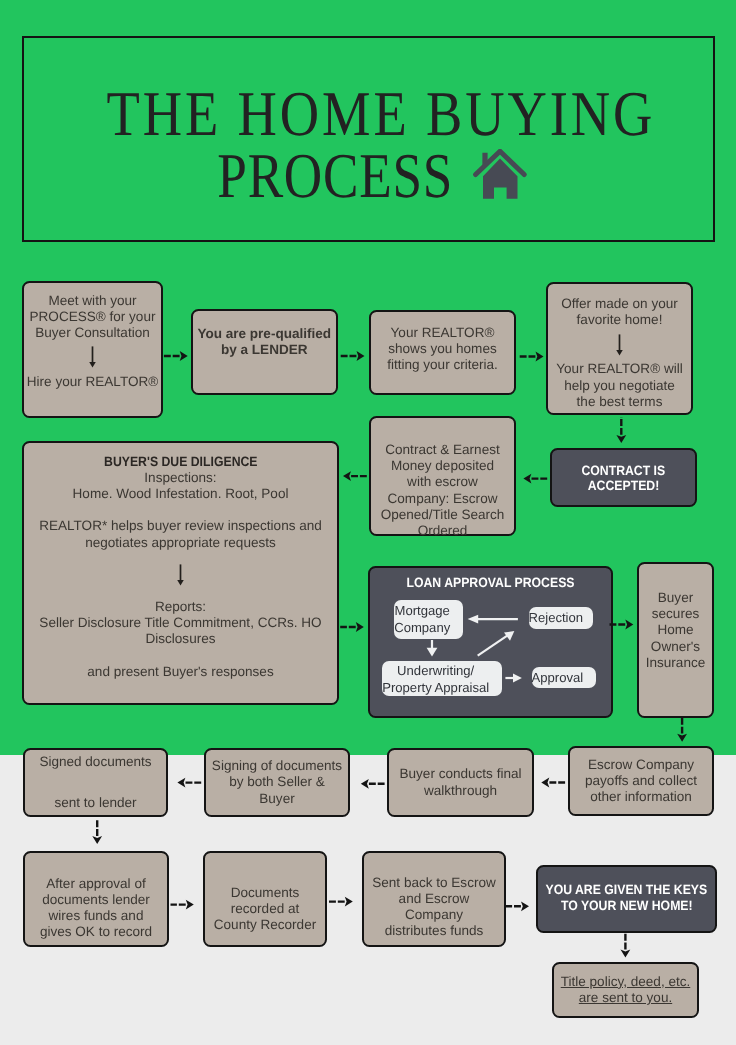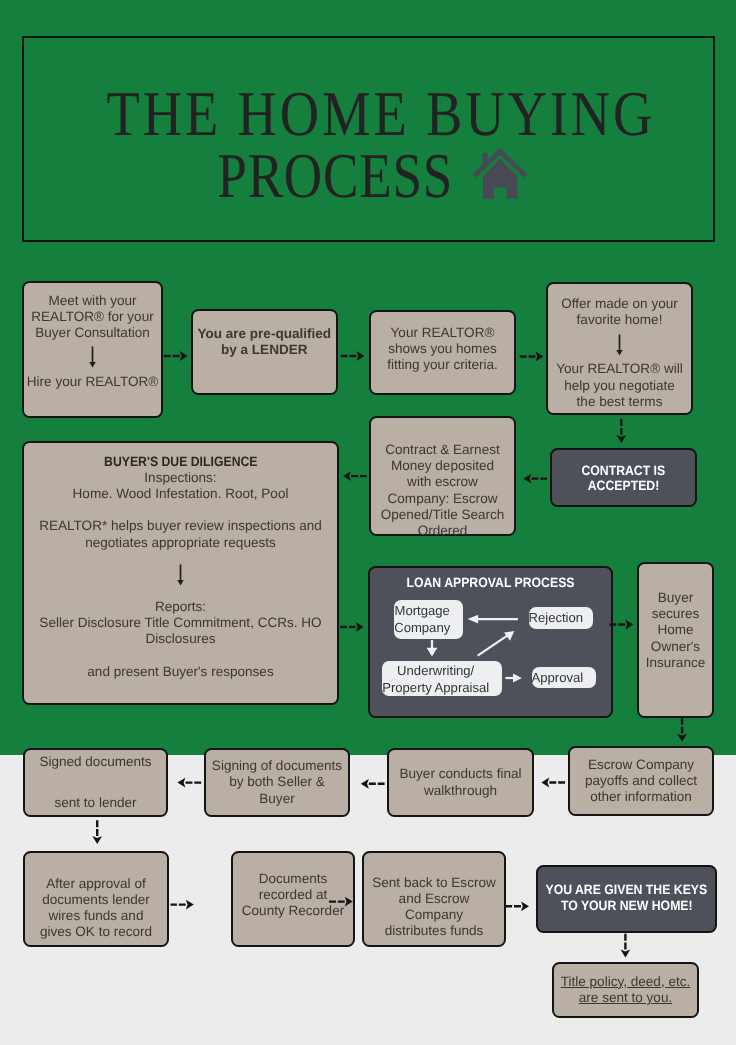--- a/index.html
+++ b/index.html
@@ -1,19 +1,19 @@
 <!DOCTYPE html>
 <html><head>
 <meta charset="utf-8">
 <style>
   html,body{margin:0;padding:0;}
   *{text-rendering:geometricPrecision;}
   body{width:736px;height:1045px;background:#ececec;
        font-family:"Liberation Sans",sans-serif;overflow:hidden;}
-  #page{position:relative;width:736px;height:755px;background:#15803d;}
+  #page{position:relative;width:736px;height:755px;background:#22c55e;}
 
   
   #header{position:absolute;left:22px;top:36.3px;width:693px;height:206px;
           border:2.4px solid #141414;box-sizing:border-box;
           display:flex;align-items:center;justify-content:center;}
   #title{padding-top:10px;box-sizing:border-box;}
   #title{font-family:"Liberation Serif",serif;color:#222222;
          text-align:center;font-size:63.7px;font-weight:400;}
   #title .l1{line-height:61px;height:61px;}
   #title .l1 span.ttxt{display:inline-block;letter-spacing:3.4px;transform:scaleX(0.855) translateX(14px);transform-origin:center;}
@@ -59,21 +59,21 @@
   #b-accepted  {left:550px; top:448px; width:147px; height:59px;justify-content:flex-start;padding-top:12.5px;}
   #b-earnest   {left:369px; top:416px; width:147px; height:120px;justify-content:flex-start;padding-top:24px;}
   #b-diligence {left:22px;  top:441px; width:317px; height:264px;justify-content:flex-start;padding-top:10.5px;}
   #loan        {left:368px; top:566px; width:245px; height:152px;}
   #b-secures   {left:637px; top:562px; width:77px;  height:156px;justify-content:flex-start;padding-top:26px;}
   #b-escrowpay {left:568px; top:746px; width:146px; height:70px;}
   #b-walk      {left:387px; top:748px; width:147px; height:69px;}
   #b-signing   {left:204px; top:748px; width:146px; height:69px;}
   #b-signed    {left:23px;  top:748px; width:145px; height:69px;gap:24px;}
   #b-after     {left:23px;  top:851px; width:146px; height:96px;justify-content:flex-start;padding-top:22.5px;}
-  #b-recorded  {left:203px; top:851px; width:124px; height:96px;justify-content:flex-start;padding-top:18px;margin-left:28px;}
+  #b-recorded  {left:203px; top:851px; width:124px; height:96px;justify-content:flex-start;padding-top:32px;}
   #b-sentback  {left:362px; top:851px; width:144px; height:96px;justify-content:flex-start;padding-top:21.5px;}
   #b-keys      {left:536px; top:865px; width:181px; height:68px;justify-content:flex-start;padding-top:15px;}
   #b-titlepolicy{left:552px;top:962px; width:147px; height:56px;text-decoration:underline;}
 
   
   #loan .ltitle{position:absolute;left:0;right:0;top:5.5px;line-height:18px;text-align:center;}
   #i-mortgage {left:24.2px;  top:32.1px; width:68.7px;  height:38.5px;}
   #i-reject   {left:158.5px; top:39.1px; width:64.5px;  height:21.7px;}
   #i-under    {left:12.2px;  top:92.7px; width:120px;   height:35.7px;}
   #i-approve  {left:161.5px; top:98.9px;width:64px;    height:21.2px;}
@@ -94,21 +94,21 @@
             <path d="M4.6 25.5 L29.0 2.3 L53.2 25.5" fill="none" stroke="#474a54" stroke-width="5.0" stroke-linecap="round" stroke-linejoin="miter"></path>
             <path d="M29.0 9.6 L46.5 27.3 L46.5 49.8 L35.6 49.8 L35.6 38.6 L23.0 38.6 L23.0 49.8 L12.0 49.8 L12.0 27.3 Z" fill="#474a54"></path>
           </svg>
         </span>
       </div>
     </div>
   </div>
 
   <div class="box" id="b-meet">
     <p>Meet with your</p>
-    <p>REALTOR® for your</p>
+    <p>PROCESS® for your</p>
     <p>Buyer Consultation</p>
     <span class="dnarrow">
       <svg width="9" height="22" viewBox="0 0 9 22">
           <path d="M4.5 0.4 L4.5 16.4" stroke="#221f1c" stroke-width="1.7" fill="none"></path>
           <path d="M4.5 21.6 L1.25 16.0 L7.75 16.0 Z" fill="#221f1c"></path>
         </svg>
     </span>
     <p>Hire your REALTOR®</p>
   </div>
 

